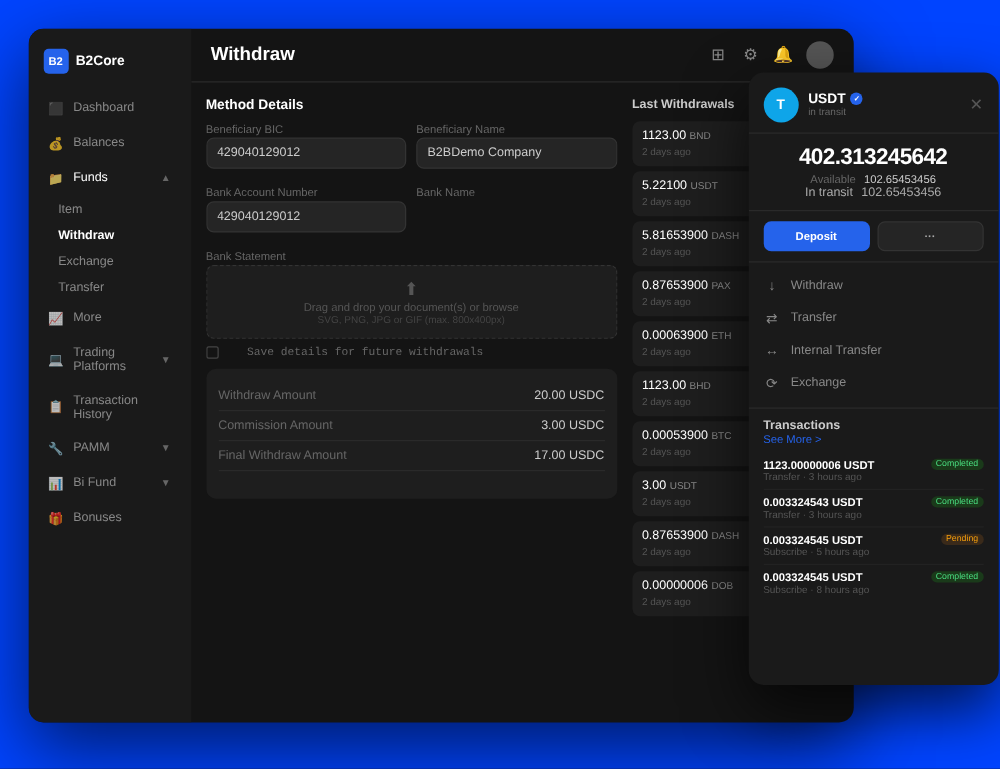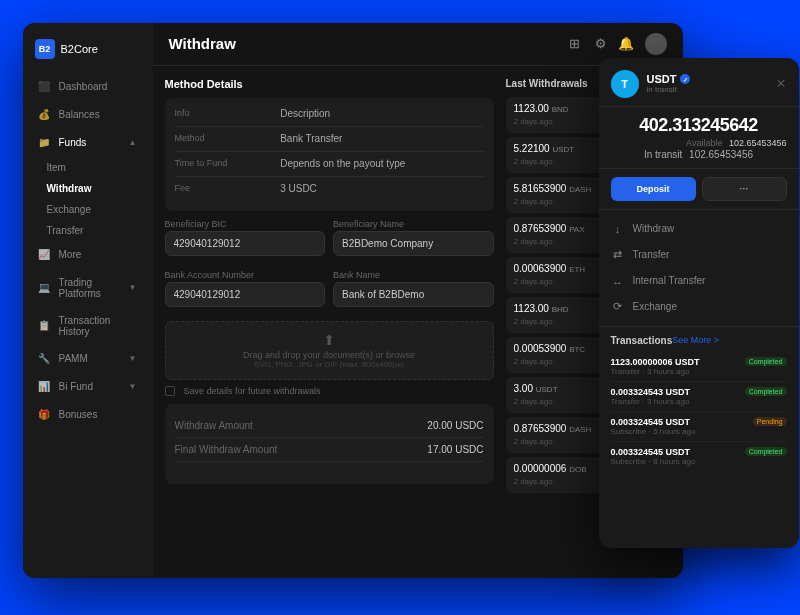--- a/index.html
+++ b/index.html
@@ -58,21 +58,21 @@
       border-radius: 4px;
       display: flex;
       align-items: center;
       justify-content: center;
       font-size: 9px;
       color: white;
       font-weight: 700;
     }
     .logo-text {
       font-size: 11px;
-      font-weight: 400;
+      font-weight: 700;
       color: #fff;
     }
 
     .sidebar-item {
       display: flex;
       align-items: center;
       gap: 8px;
       padding: 7px 12px;
       cursor: pointer;
       font-size: 10px;
@@ -222,22 +222,23 @@
       padding: 10px;
       text-align: center;
       font-size: 9px;
       color: #555;
       margin-bottom: 6px;
     }
     .upload-icon { font-size: 14px; margin-bottom: 2px; }
 
     .checkbox-row {
       display: flex;
-      gap: 9px;
+      gap: 23px;
       margin-bottom: 8px;
+      font-family: Liberation Mono, monospace;
     }
     .checkbox {
       width: 10px;
       height: 10px;
       border: 1px solid #444;
       border-radius: 2px;
       cursor: pointer;
     }
     .checkbox-label {
       font-size: 9px;
@@ -403,21 +404,20 @@
     .fp-balance-main {
       font-size: 18px;
       font-weight: 700;
       color: #fff;
       letter-spacing: -0.5px;
     }
     .fp-balance-sub {
       font-size: 9px;
       color: #666;
       margin-top: 2px;
-      text-align: right;
     }
     .fp-balance-usdt {
       font-size: 10px;
       color: #aaa;
       margin-top: 1px;
     }
 
     .fp-actions {
       display: grid;
       grid-template-columns: 1fr 1fr;
@@ -468,21 +468,23 @@
     }
 
     .fp-transactions {
       flex: 1;
       padding: 8px 12px;
       overflow-y: auto;
     }
     .fp-transactions::-webkit-scrollbar { display: none; }
     .fp-trans-header {
       display: flex;
+      justify-content: space-between;
       margin-bottom: 6px;
+      flex-direction: column;
     }
     .fp-trans-title {
       font-size: 10px;
       font-weight: 600;
       color: #ccc;
     }
     .fp-trans-item {
       display: flex;
       justify-content: space-between;
       align-items: flex-start;
@@ -599,79 +601,65 @@
           <div class="header-icon">🔔</div>
           <div class="avatar"></div>
         </div>
       </div>
 
       <div class="content-area">
 
         <div class="form-panel">
 
           <div class="section-title">Method Details</div>
-          <div class="method-details">
-            <div class="method-row">
-              <div class="form-label">Info</div>
-              <div class="form-value">Description</div>
-            </div>
-            <div class="method-row">
-              <div class="form-label">Method</div>
-              <div class="form-value">Bank Transfer</div>
-            </div>
-            <div class="method-row">
-              <div class="form-label">Time to Fund</div>
-              <div class="form-value">Depends on the payout type</div>
-            </div>
-            <div class="method-row">
-              <div class="form-label">Fee</div>
-              <div class="form-value">3 USDC</div>
-            </div>
-          </div>
 
           <div class="form-grid-2">
             <div class="form-field">
               <div class="form-label">Beneficiary BIC</div>
               <input class="input-field" type="text" value="429040129012" style="">
             </div>
             <div class="form-field">
               <div class="form-label">Beneficiary Name</div>
               <input class="input-field" type="text" value="B2BDemo Company" style="">
             </div>
           </div>
 
           <div class="form-grid-2">
             <div class="form-field">
               <div class="form-label">Bank Account Number</div>
               <input class="input-field" type="text" value="429040129012" style="">
             </div>
             <div class="form-field">
               <div class="form-label">Bank Name</div>
-              <input class="input-field" type="text" value="Bank of B2BDemo" style="">
             </div>
           </div>
 
 
           <div class="form-field">
+            <div class="form-label">Bank Statement</div>
             <div class="upload-area">
               <div class="upload-icon">⬆</div>
               <div>Drag and drop your document(s) or browse</div>
               <div style="font-size:8px;color:#444;">SVG, PNG, JPG or GIF (max. 800x400px)</div>
             </div>
           </div>
 
           <div class="checkbox-row">
             <div class="checkbox"></div>
             <span class="checkbox-label">Save details for future withdrawals</span>
           </div>
 
           <div class="summary-section">
             <div class="summary-row">
               <span class="summary-key">Withdraw Amount</span>
               <span class="summary-val">20.00 USDC</span>
+            </div>
+            <div class="summary-row">
+              <span class="summary-key">Commission Amount</span>
+              <span class="summary-val">3.00 USDC</span>
             </div>
             <div class="summary-row">
               <span class="summary-key">Final Withdraw Amount</span>
               <span class="summary-val">17.00 USDC</span>
             </div>
             <div class="summary-row">
               
               
             </div>
 

